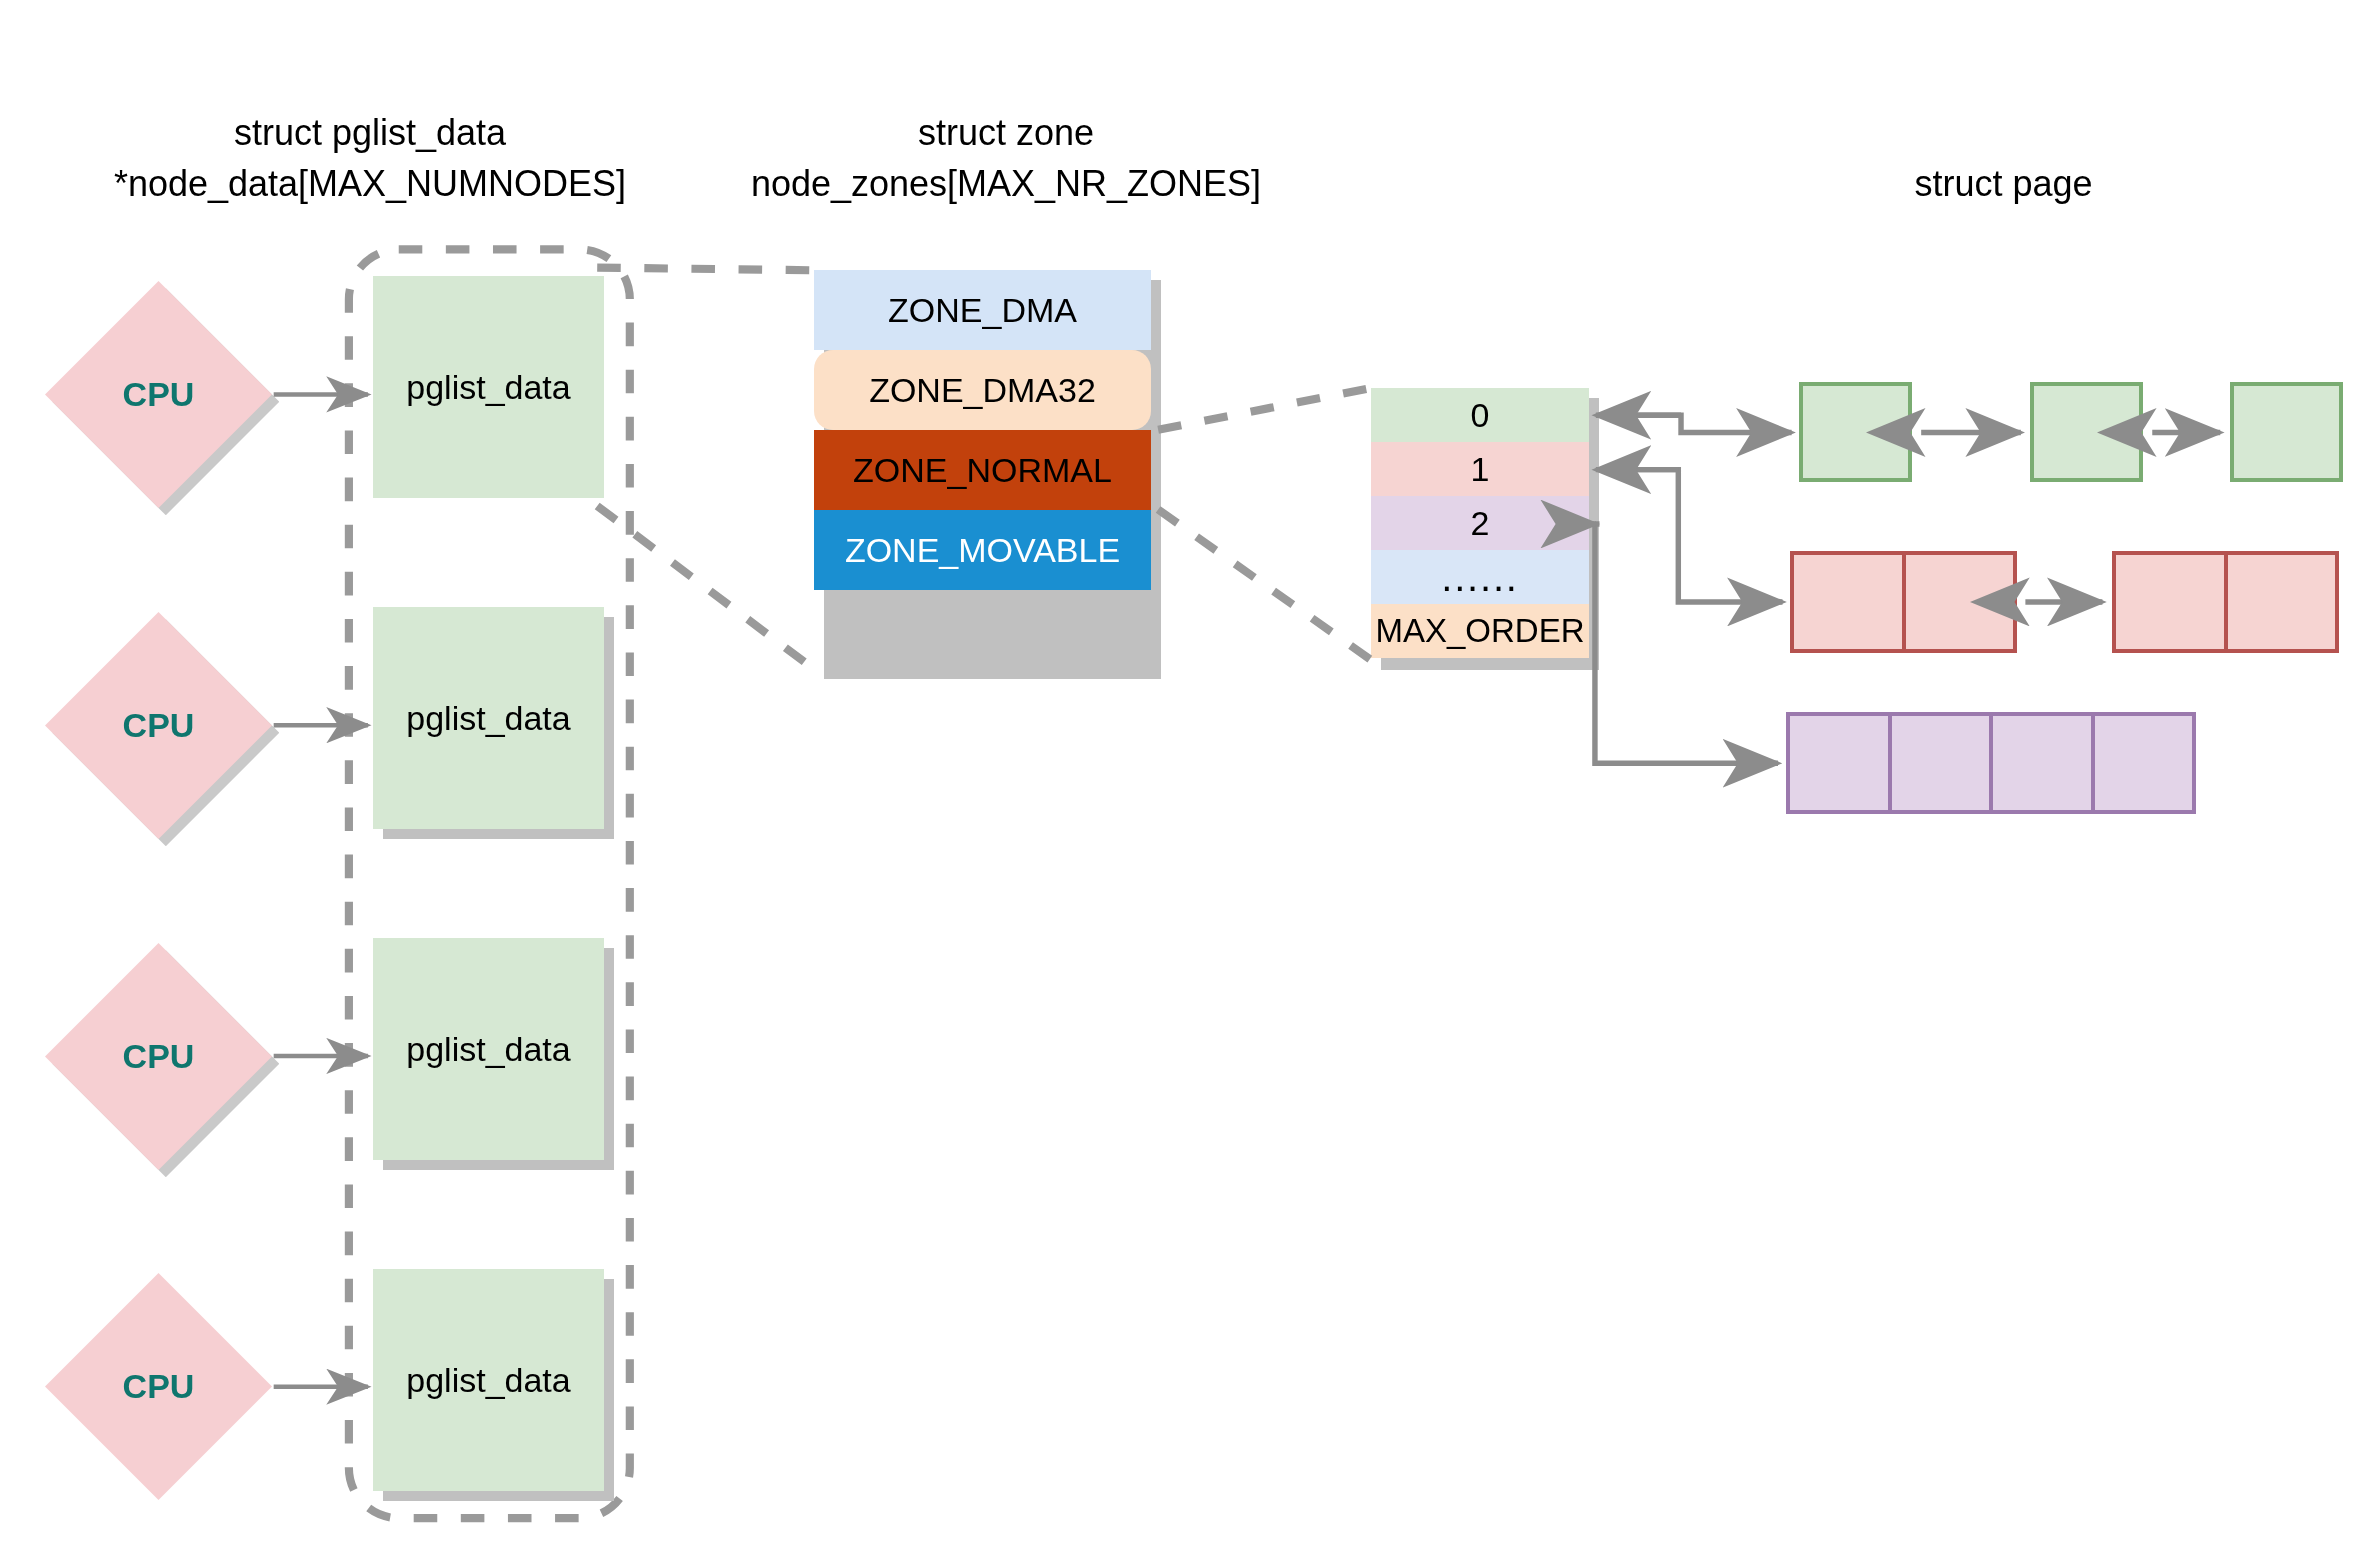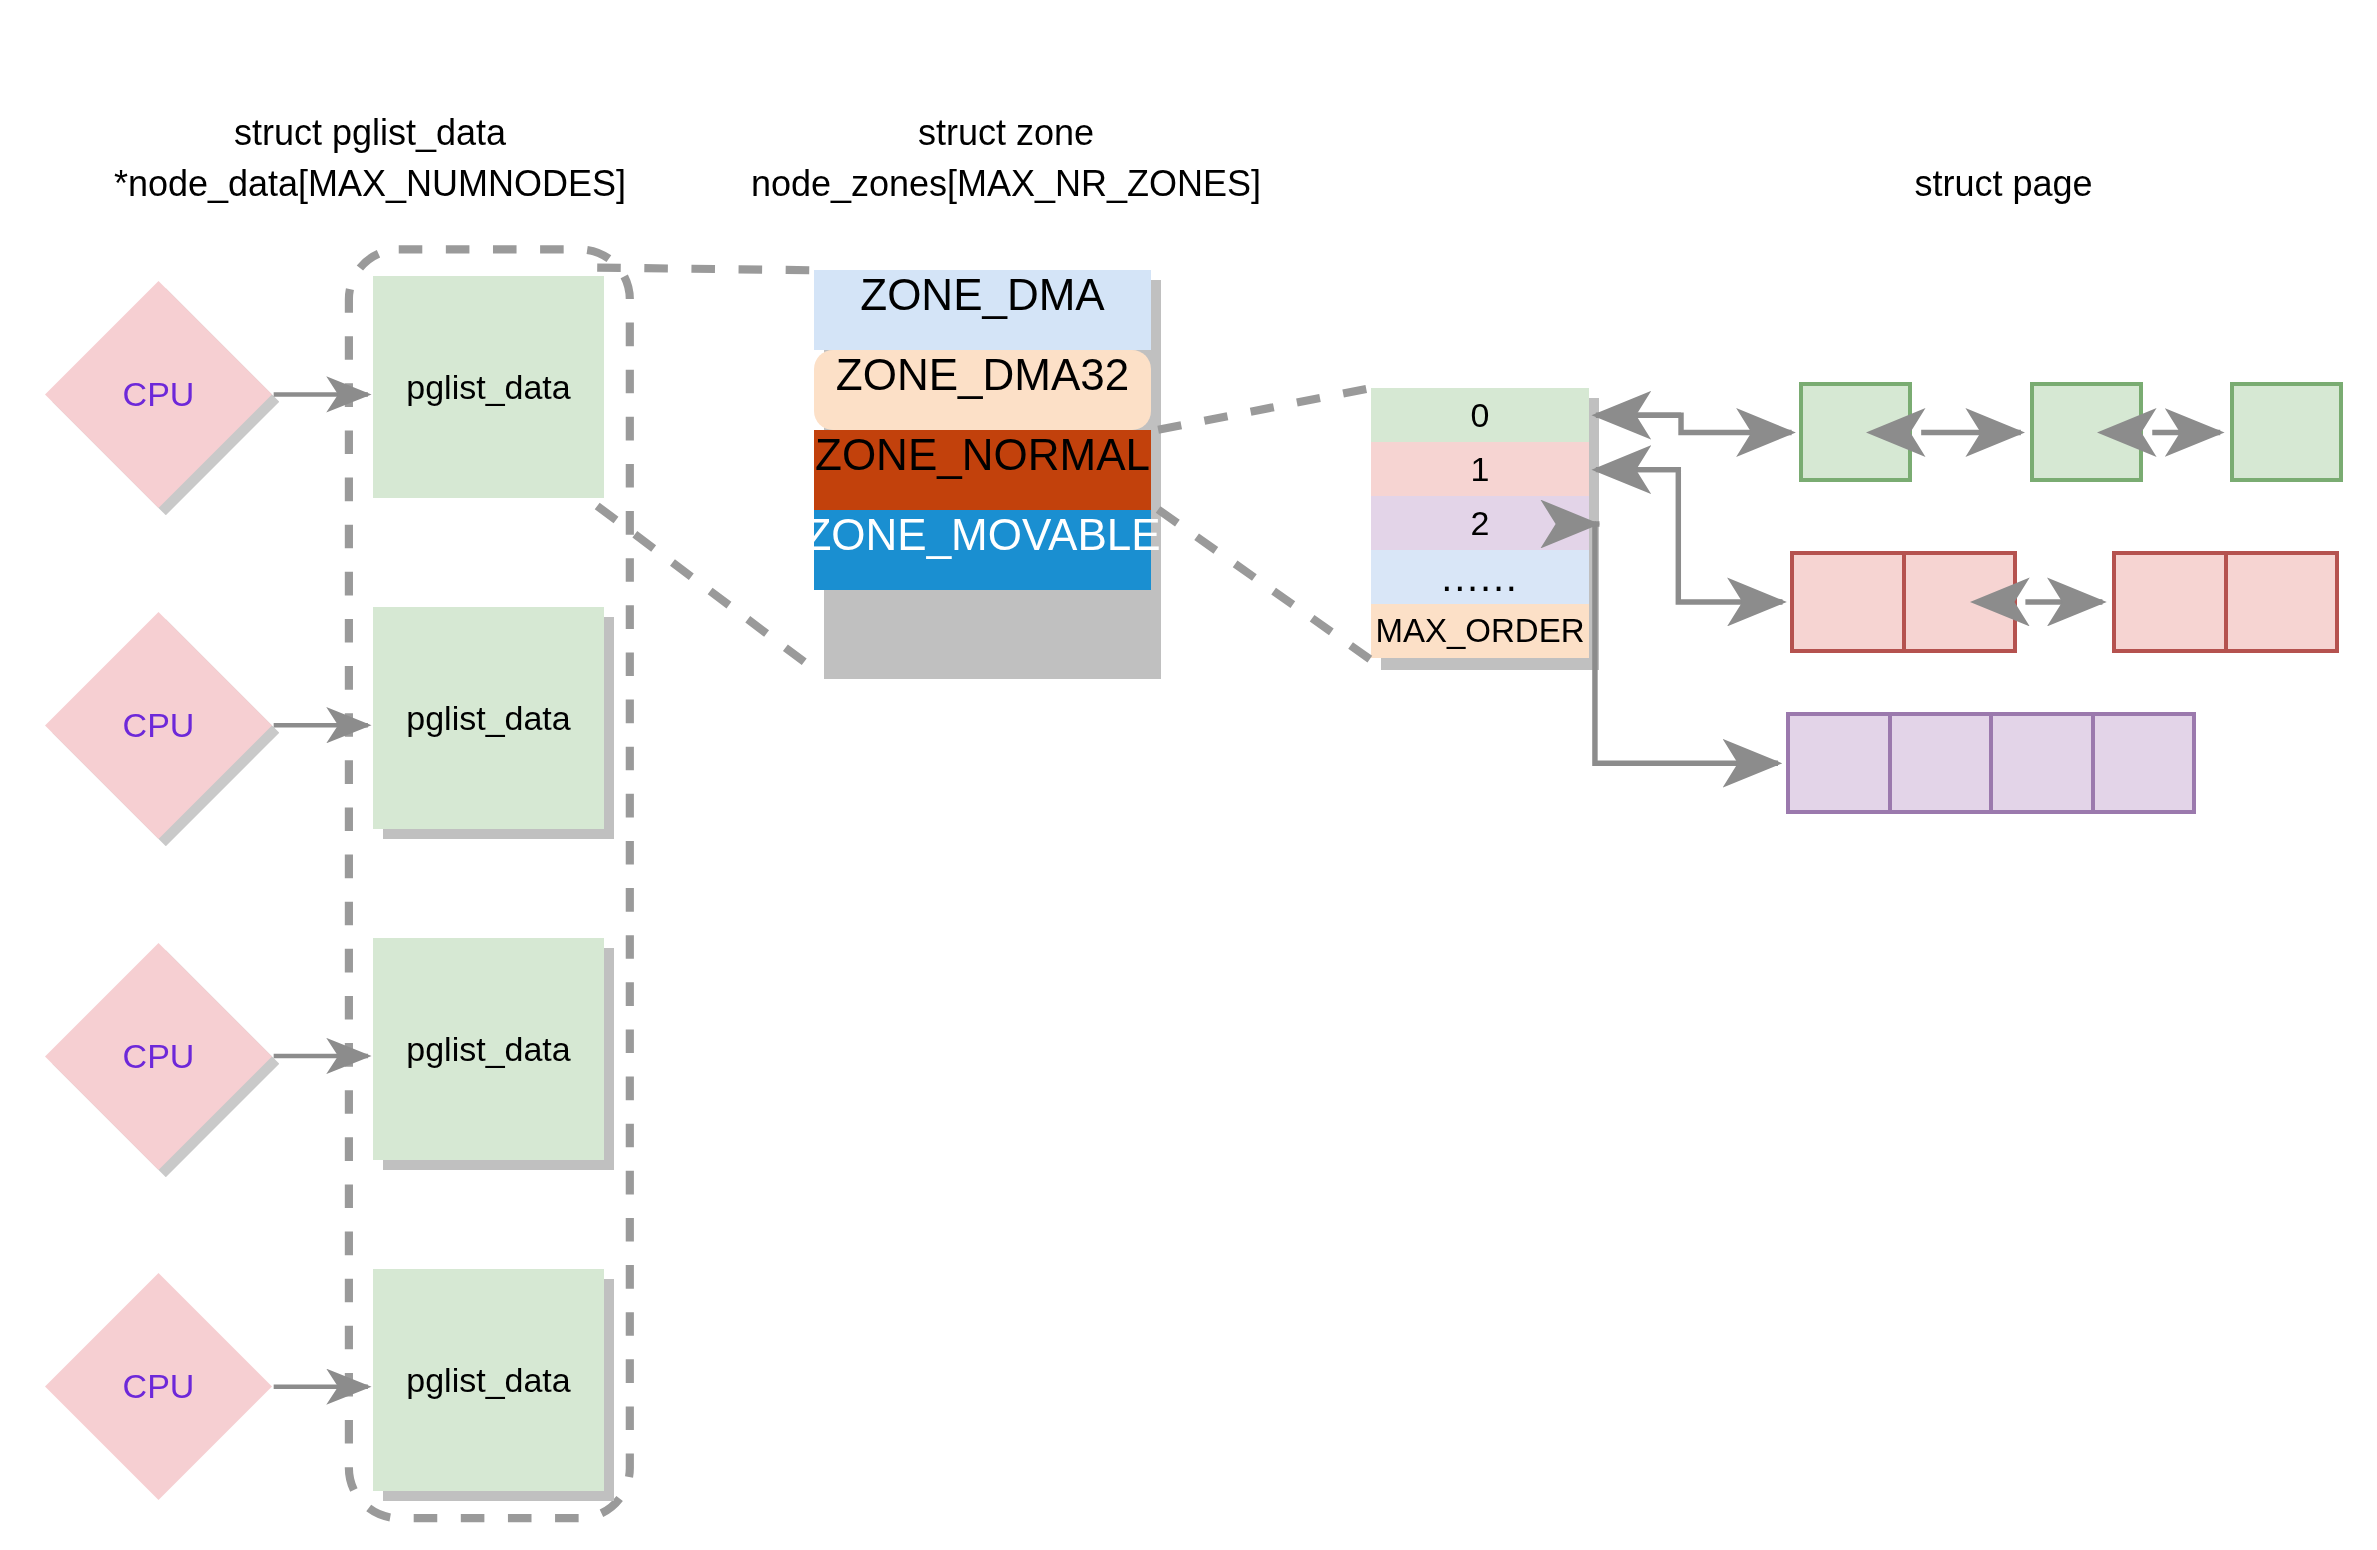--- a/index.html
+++ b/index.html
@@ -20,33 +20,33 @@
     clip-path:polygon(50% 0%,100% 50%,50% 100%,0% 50%);
   }
   .cpu{
     position:absolute;left:0;top:0;width:227px;height:227px;
     background:#f6cfd2;
     clip-path:polygon(50% 0%,100% 50%,50% 100%,0% 50%);
   }
   .cpu-label{
     position:absolute;left:0;top:0;width:227px;height:227px;
     display:flex;align-items:center;justify-content:center;
-    font-size:34px;color:#6d28d9;
+    font-size:34px;color:#0f766e;font-weight:bold;
   }
   .pg-shadow{position:absolute;background:#c0c0c0;}
   .pg{
     position:absolute;background:#d6e8d3;
     display:flex;align-items:center;justify-content:center;
     font-size:34px;color:#000;
   }
   .zone-shadow{position:absolute;background:#c0c0c0;}
   .zone-stack{position:absolute;}
   .zone-row{
-    width:100%;display:flex;justify-content:center;
-    font-size:44px;box-sizing:border-box;
+    width:100%;display:flex;align-items:center;justify-content:center;
+    font-size:34px;box-sizing:border-box;
   }
   .fa-shadow{position:absolute;background:#c0c0c0;}
   .fa-stack{position:absolute;}
   .fa-row{
     width:100%;display:flex;align-items:center;justify-content:center;
     font-size:34px;box-sizing:border-box;
   }
   .pagebox{position:absolute;box-sizing:border-box;display:flex;}
   .pagecell{flex:1 1 0;height:100%;box-sizing:border-box;}
   svg.overlay{position:absolute;left:0;top:0;width:2377px;height:1551px;pointer-events:none;}

